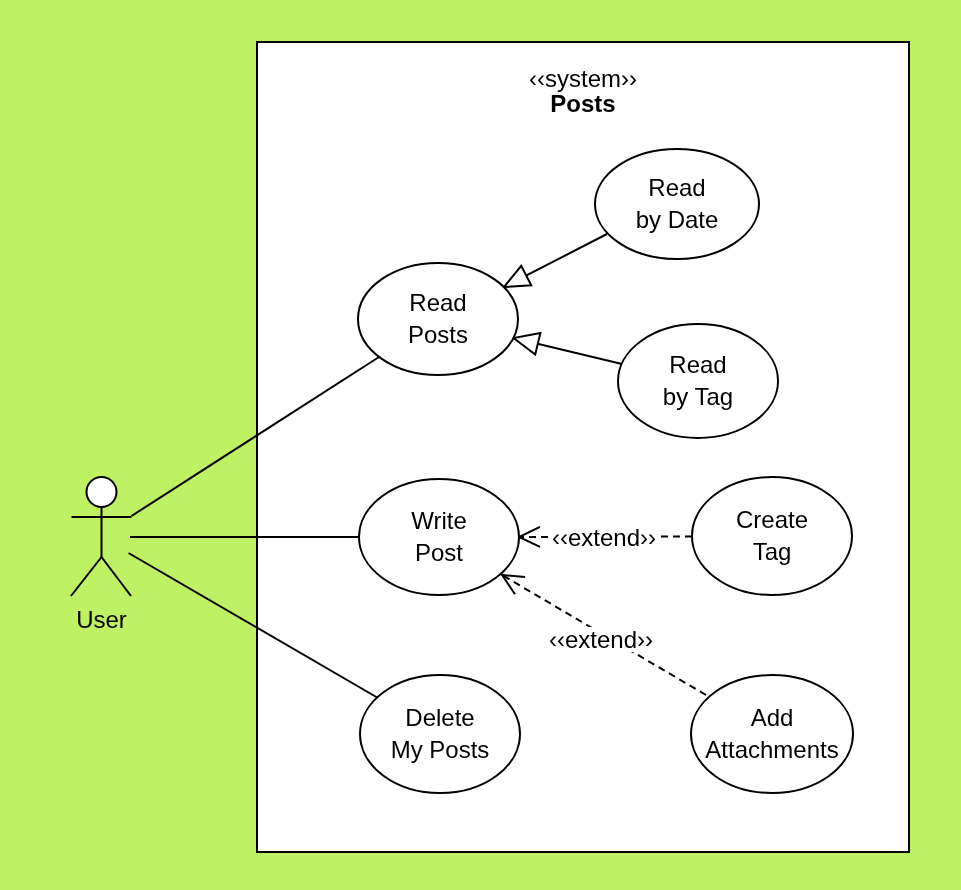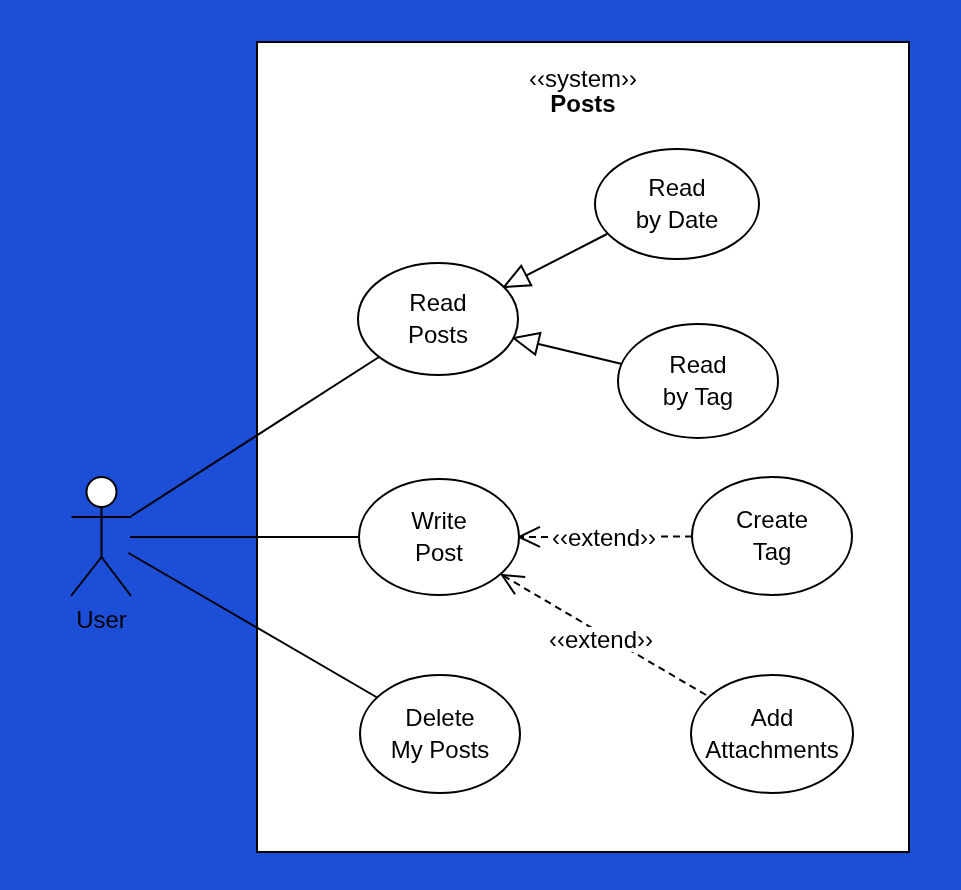--- a/index.html
+++ b/index.html
@@ -4,21 +4,21 @@
 <style>
   html, body {
     margin: 0;
     padding: 0;
     background: #ffffff;
   }
   .canvas {
     position: relative;
     width: 961px;
     height: 890px;
-    background: #1d4ed8;
+    background: #bef264;
     overflow: hidden;
   }
   svg {
     display: block;
   }
   .shape {
     fill: #ffffff;
     stroke: #000000;
     stroke-width: 2;
   }

